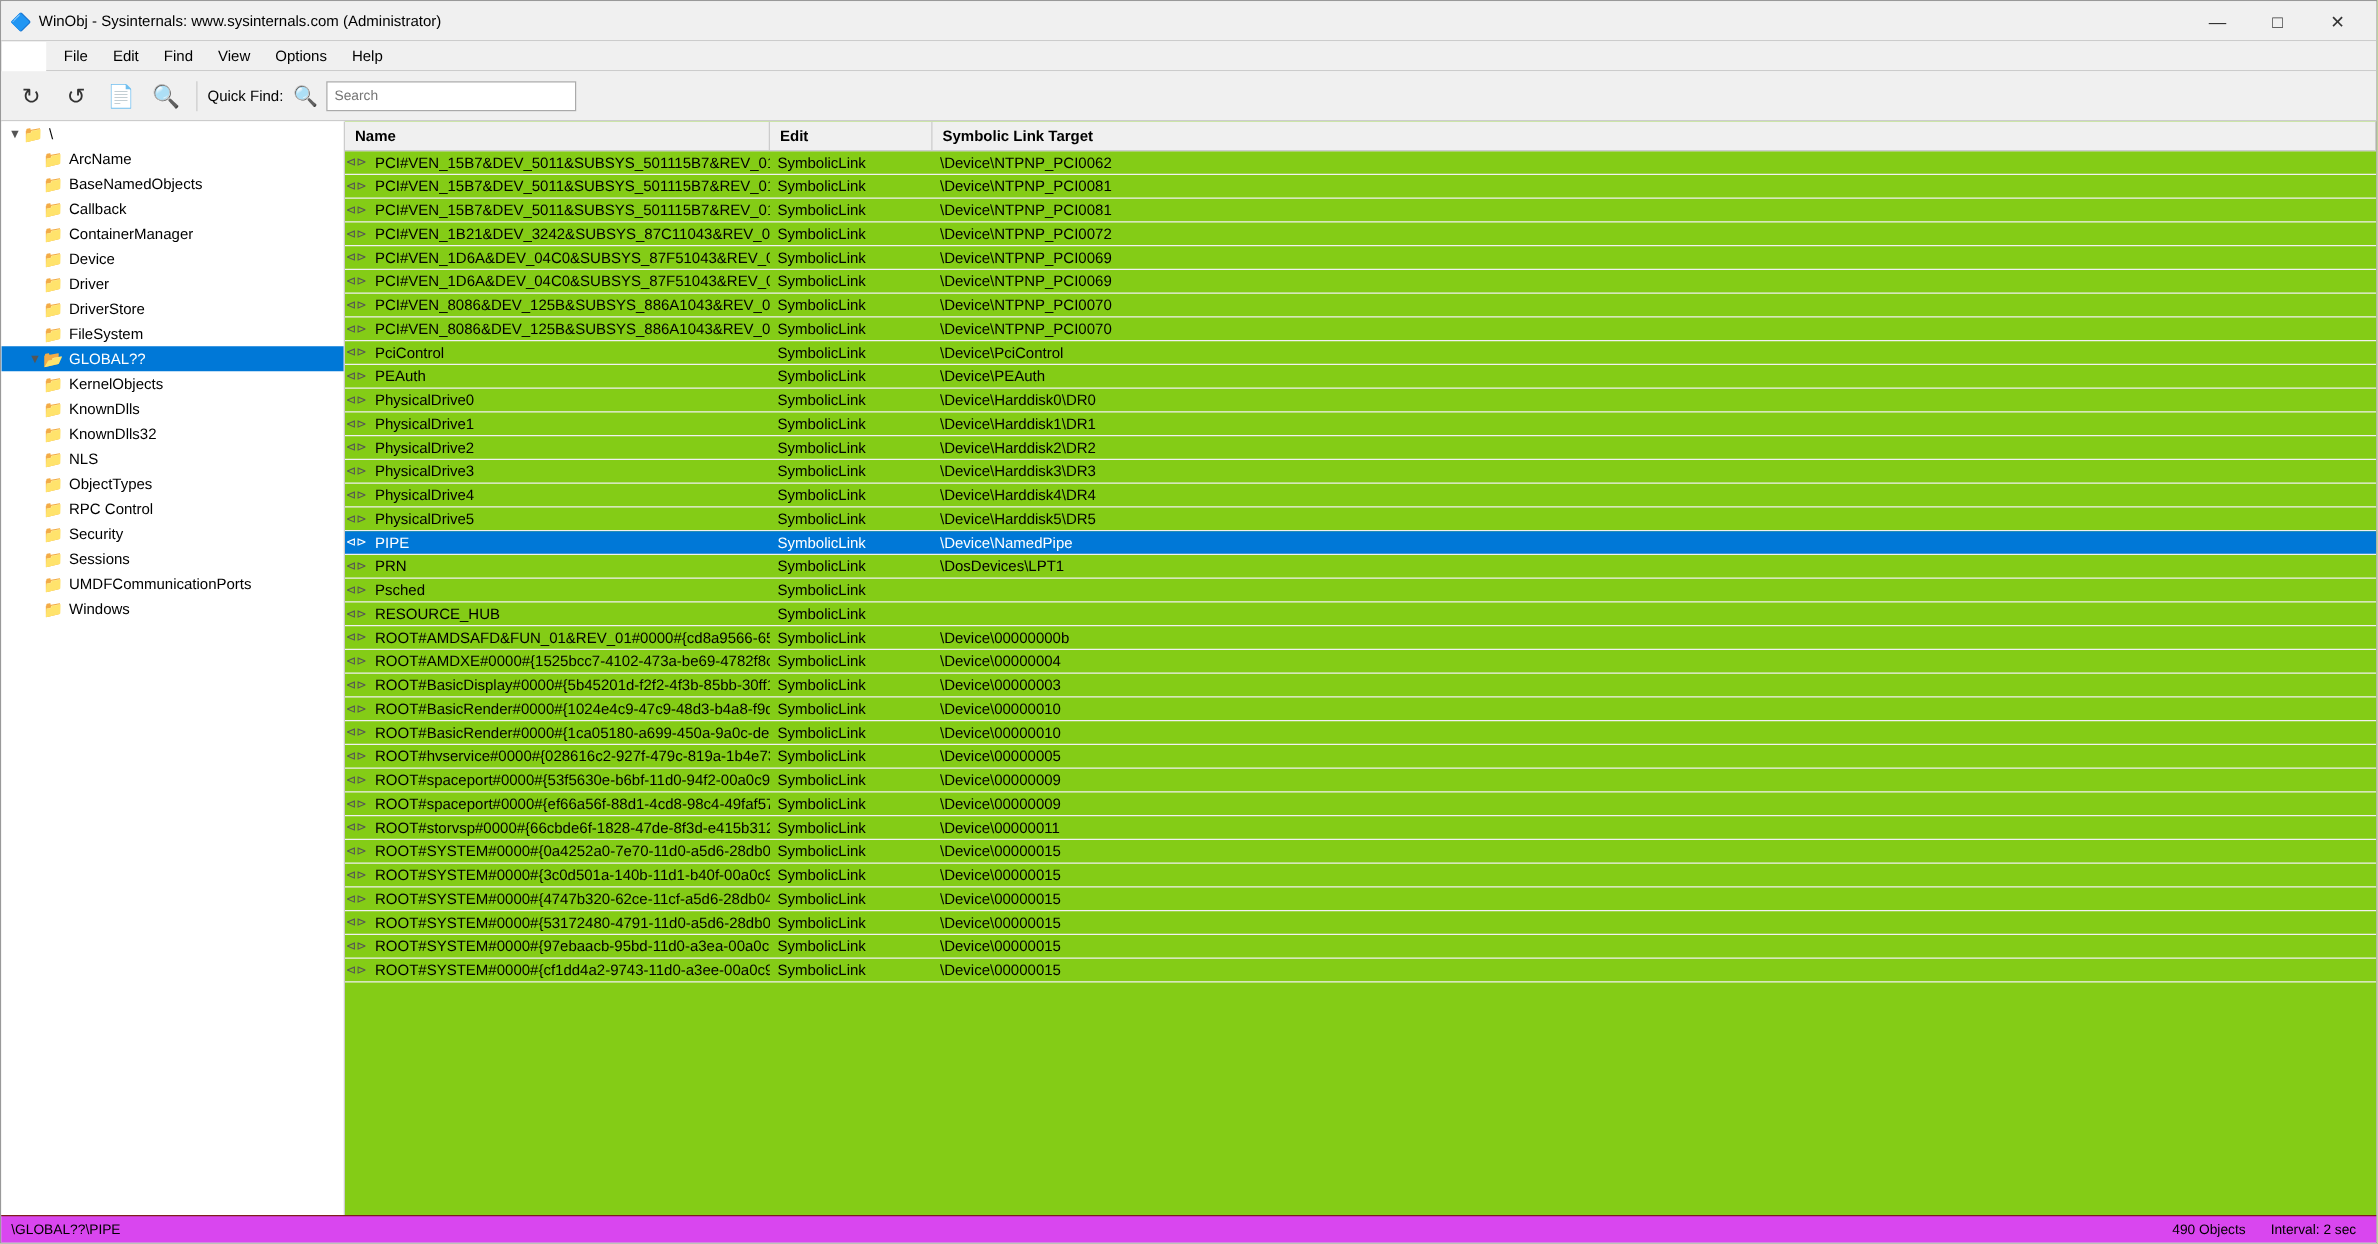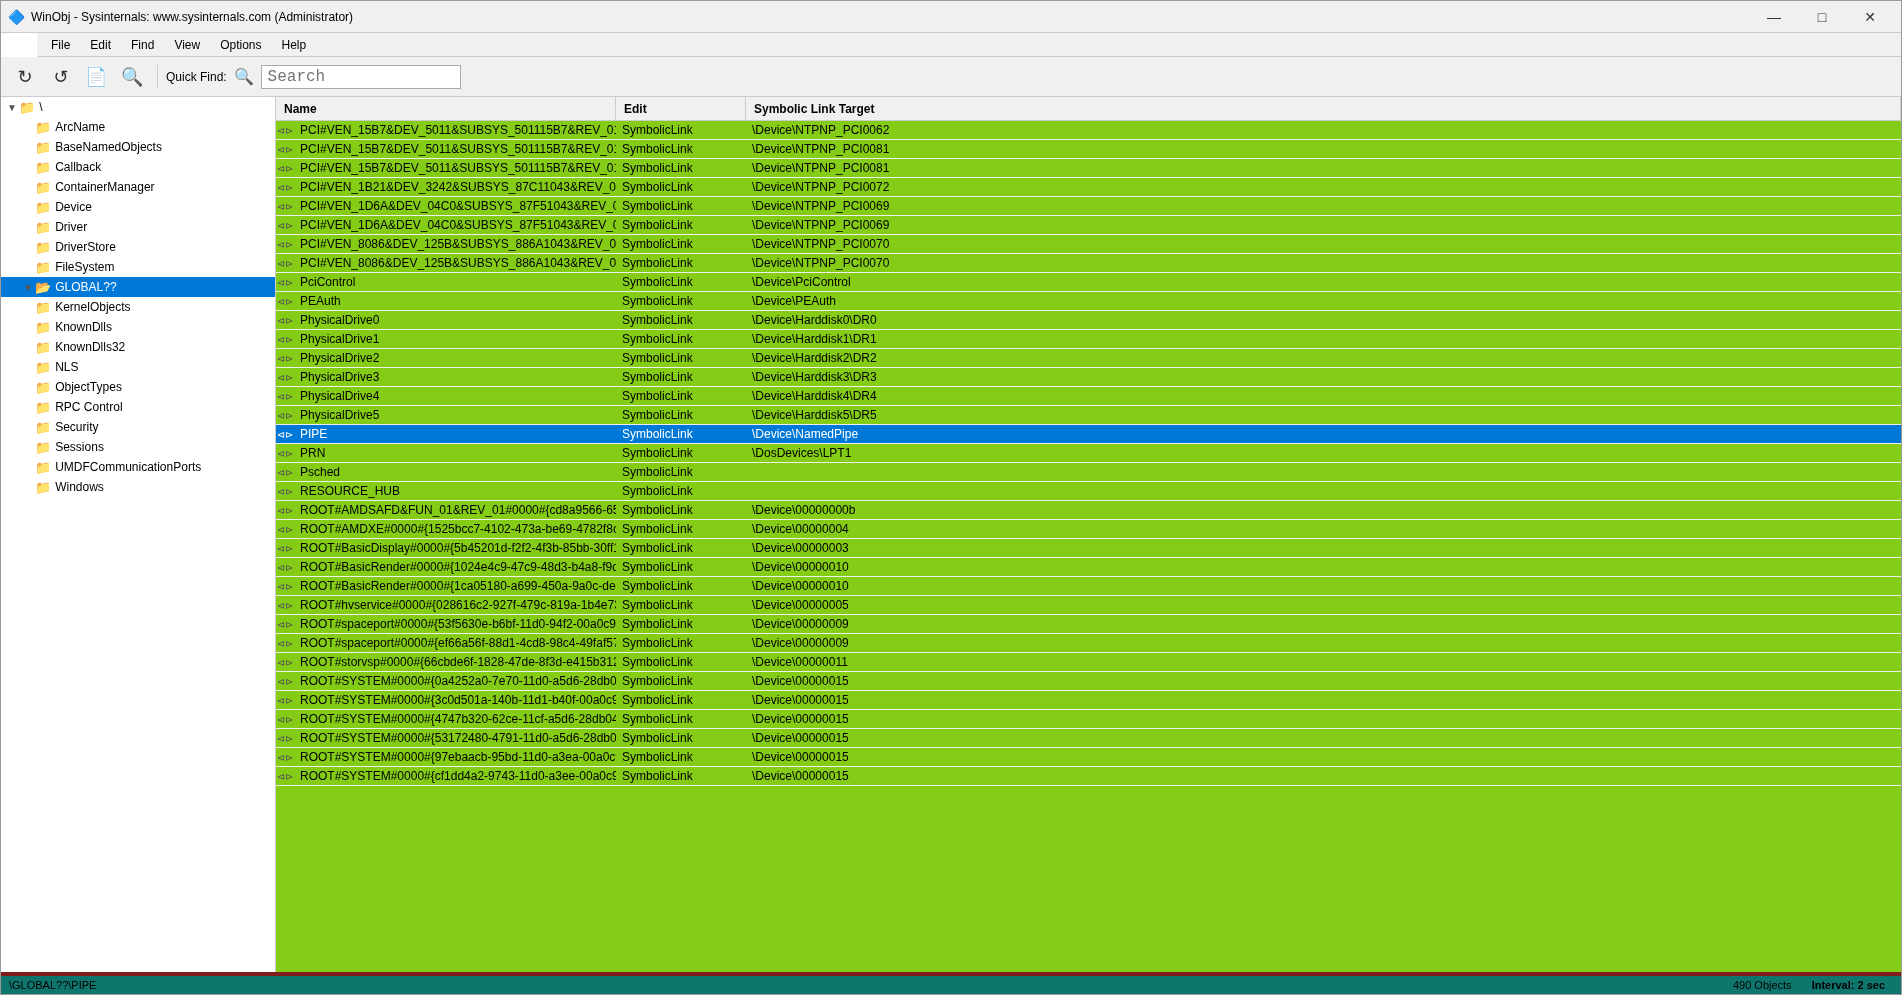--- a/index.html
+++ b/index.html
@@ -98,23 +98,22 @@
     .quick-find-icon {
       font-size: 16px;
       color: #555;
       margin-right: 2px;
     }
     .quick-find-input {
       width: 200px;
       height: 24px;
       border: 1px solid #aaa;
       padding: 0 6px;
-      font-size: 16px;
+      font-size: 11px;
       background: white;
-      font-family: Liberation Mono, monospace;
     }
     .content-area {
       display: flex;
       flex: 1;
       overflow: hidden;
     }
     .tree-panel {
       width: 275px;
       min-width: 275px;
       background: #fff;
@@ -208,31 +207,31 @@
       font-size: 11px;
       color: #666;
       flex-shrink: 0;
       display: flex; align-items: center; justify-content: center;
     }
     .row-name { width: 322px; min-width: 322px; }
     .row-type { width: 130px; min-width: 130px; }
     .row-symlink { flex: 1; text-align: right; }
     .status-bar {
       height: 22px;
-      background: #0f766e;
-      border-top: 4px solid #7f1d1d;
+      background: #d946ef;
+      border-top: 1px solid #7f1d1d;
       display: flex;
       align-items: center;
       padding: 0 8px;
       font-size: 11px;
       color: #000;
     }
     .status-path { flex: 1; }
     .status-count { margin-right: 20px; }
-    .status-interval { margin-right: 8px; font-weight: bold; }
+    .status-interval { margin-right: 8px; }
   </style>
 </head>
 <body>
 
 <div class="window">
 
   <div class="title-bar">
     <span class="title-bar-icon">🔷</span>
     <span class="title-bar-text">WinObj - Sysinternals: www.sysinternals.com (Administrator)</span>
     <div class="title-bar-controls">

